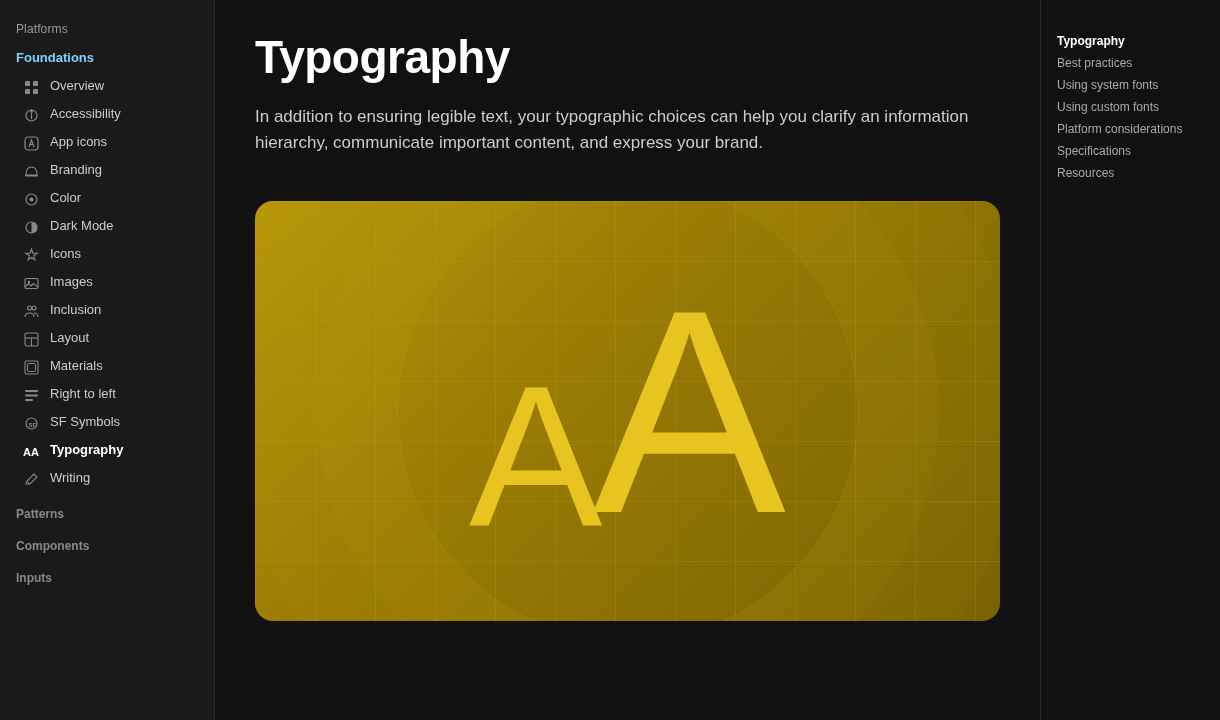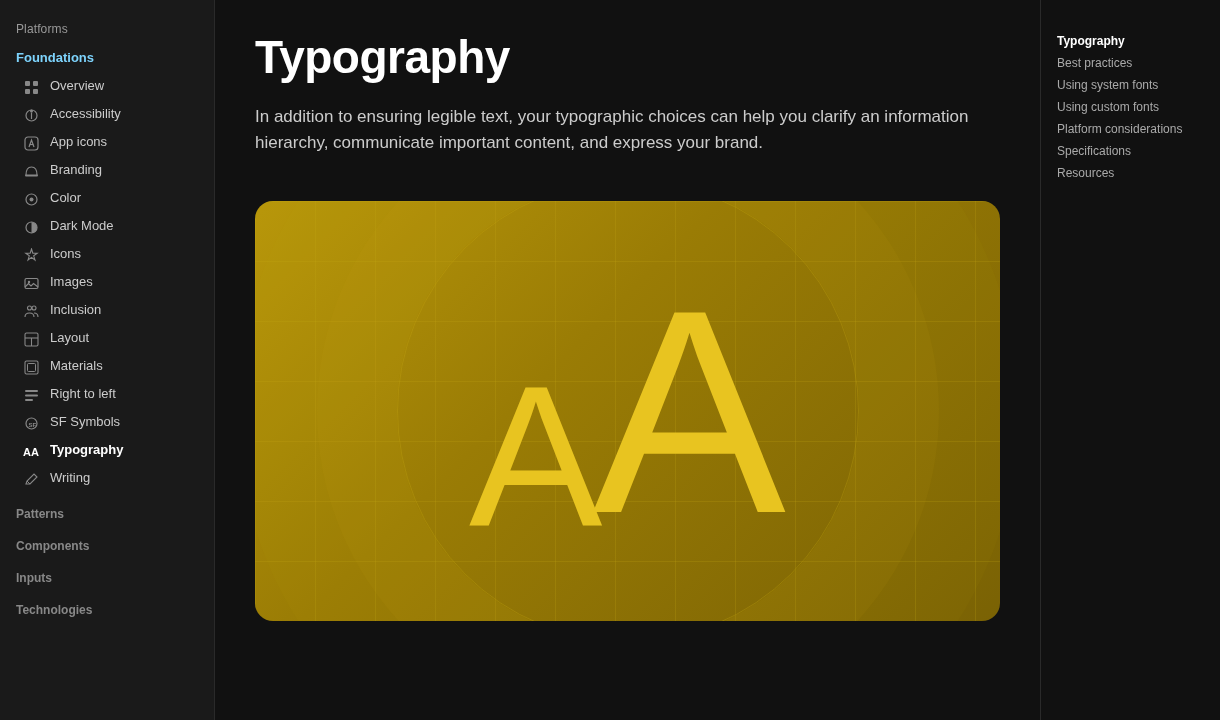--- a/index.html
+++ b/index.html
@@ -350,21 +350,20 @@
         <path d="M2 12 L3 9 L10 2 L13 5 L6 12 Z" stroke="#888" stroke-width="1.1" fill="none"></path>
         <line x1="3" y1="9" x2="6" y2="12" stroke="#888" stroke-width="1"></line>
       </svg>
     </span>
     <span>Writing</span>
   </div>
 
   <div class="sidebar-category">Patterns</div>
   <div class="sidebar-category">Components</div>
   <div class="sidebar-category">Inputs</div>
-  <div class="sidebar-category">Technologies</div>
 </nav>
 
 <main class="main-content">
   <h1 class="page-title">Typography</h1>
   <p class="page-intro">In addition to ensuring legible text, your typographic choices can help you clarify an information hierarchy, communicate important content, and express your brand.</p>
 
   <div class="hero-image">
     <div class="hero-letters">
       <span class="letter-a-small">A</span>
       <span class="letter-a-large">A</span>

